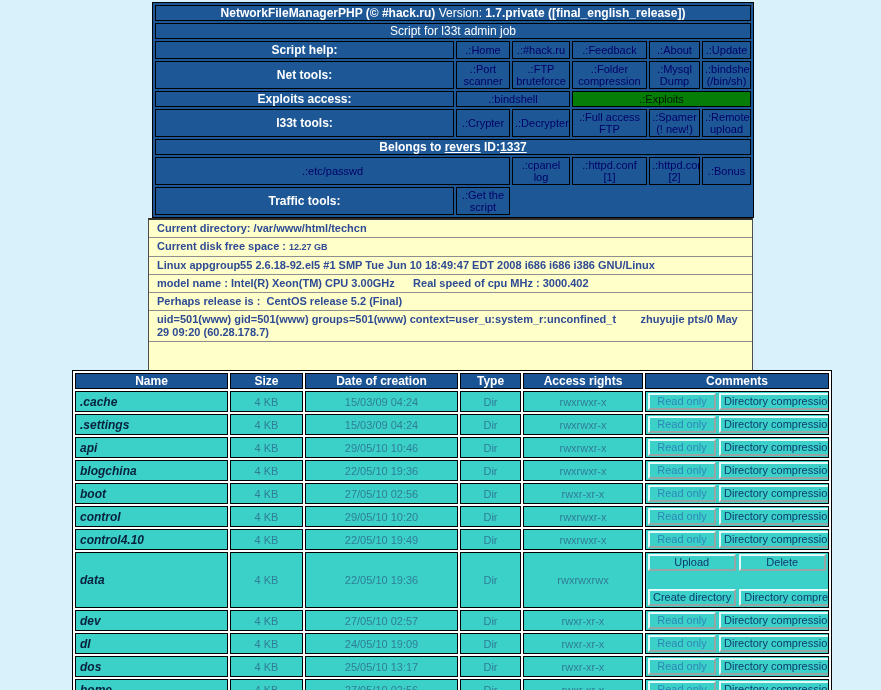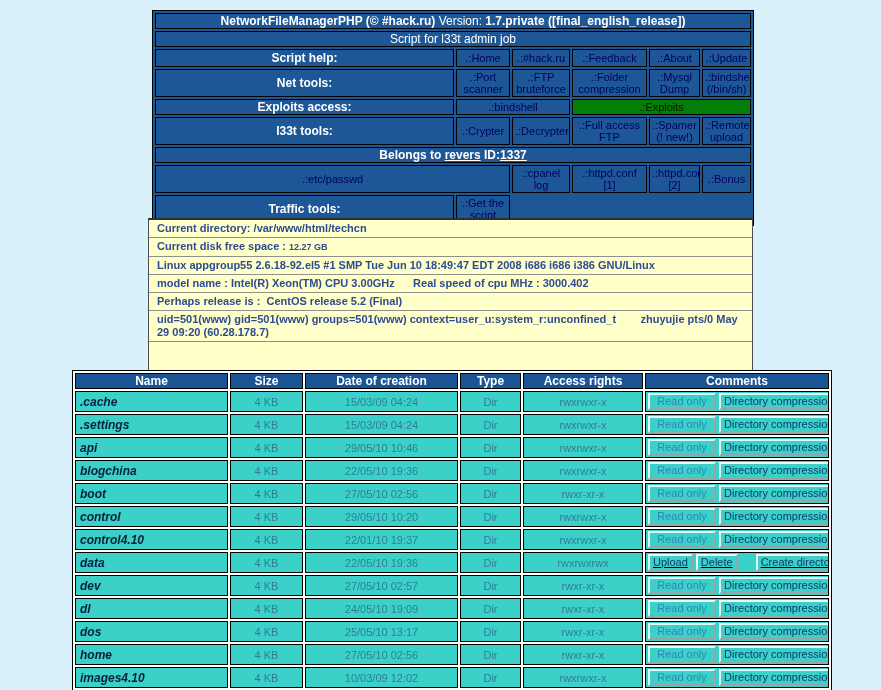--- a/index.html
+++ b/index.html
@@ -5,21 +5,21 @@
   * { box-sizing: border-box; }
   html,body {
     margin:0; padding:0;
     width:881px; height:690px;
     overflow:hidden;
     background:#D8F1FA;
     font-family:"Liberation Sans", sans-serif;
   }
   
   .nav-table{
-    position:absolute; left:152px; top:10px; width:600px;
+    position:absolute; left:152px; top:2px; width:600px;
     border-collapse:separate; border-spacing:2px;
     background:#1D5796; border:1px solid #000;
     table-layout:fixed;
   }
   .nav-table td{
     border:1px solid #000; background:#1D5796;
     text-align:center; vertical-align:middle;
     font-size:11px; line-height:12px; padding:1px 2px;
     color:#fff; overflow:hidden;
   }
@@ -71,21 +71,21 @@
   .btn-row{ display:flex; gap:3px; }
   .btn{
     background:#3BD1C8; border:2px outset #E4FAF8;
     font-family:"Liberation Sans", sans-serif;
     font-size:11px; line-height:13px; color:#0E3A6E;
     padding:0 3px; height:17px; white-space:nowrap;
     cursor:pointer; text-align:center;
   }
   .btn.ro{ color:#2E86B8; width:68px; flex:none; }
   .btn.grow{ flex:1; }
-  .btn-grid{ display:flex; flex-direction:row; gap:18px;text-decoration:underline; }
+  .btn-grid{ display:flex; flex-direction:column; gap:18px; }
   .btn-grid .btn{ height:auto; min-height:17px; }
   .btn-grid .line{ display:flex; gap:3px; }
   .btn-grid .line .btn{ flex:1; }
 </style>
 </head>
 <body>
 
 <table class="nav-table">
   <colgroup>
     <col style="width:299px">
@@ -253,21 +253,21 @@
         <td class="fcomments">
           <div class="btn-row">
             <button class="btn ro">Read only</button>
             <button class="btn grow">Directory compression</button>
           </div>
         </td>
       </tr>
       <tr>
         <td class="fname">control4.10</td>
         <td class="fmut">4 KB</td>
-        <td class="fmut">22/01/10 19:37</td>
+        <td class="fmut">22/05/10 19:49</td>
         <td class="fmut">Dir</td>
         <td class="fmut">rwxrwxr-x</td>
         <td class="fcomments">
           <div class="btn-row">
             <button class="btn ro">Read only</button>
             <button class="btn grow">Directory compression</button>
           </div>
         </td>
       </tr>
       <tr>

